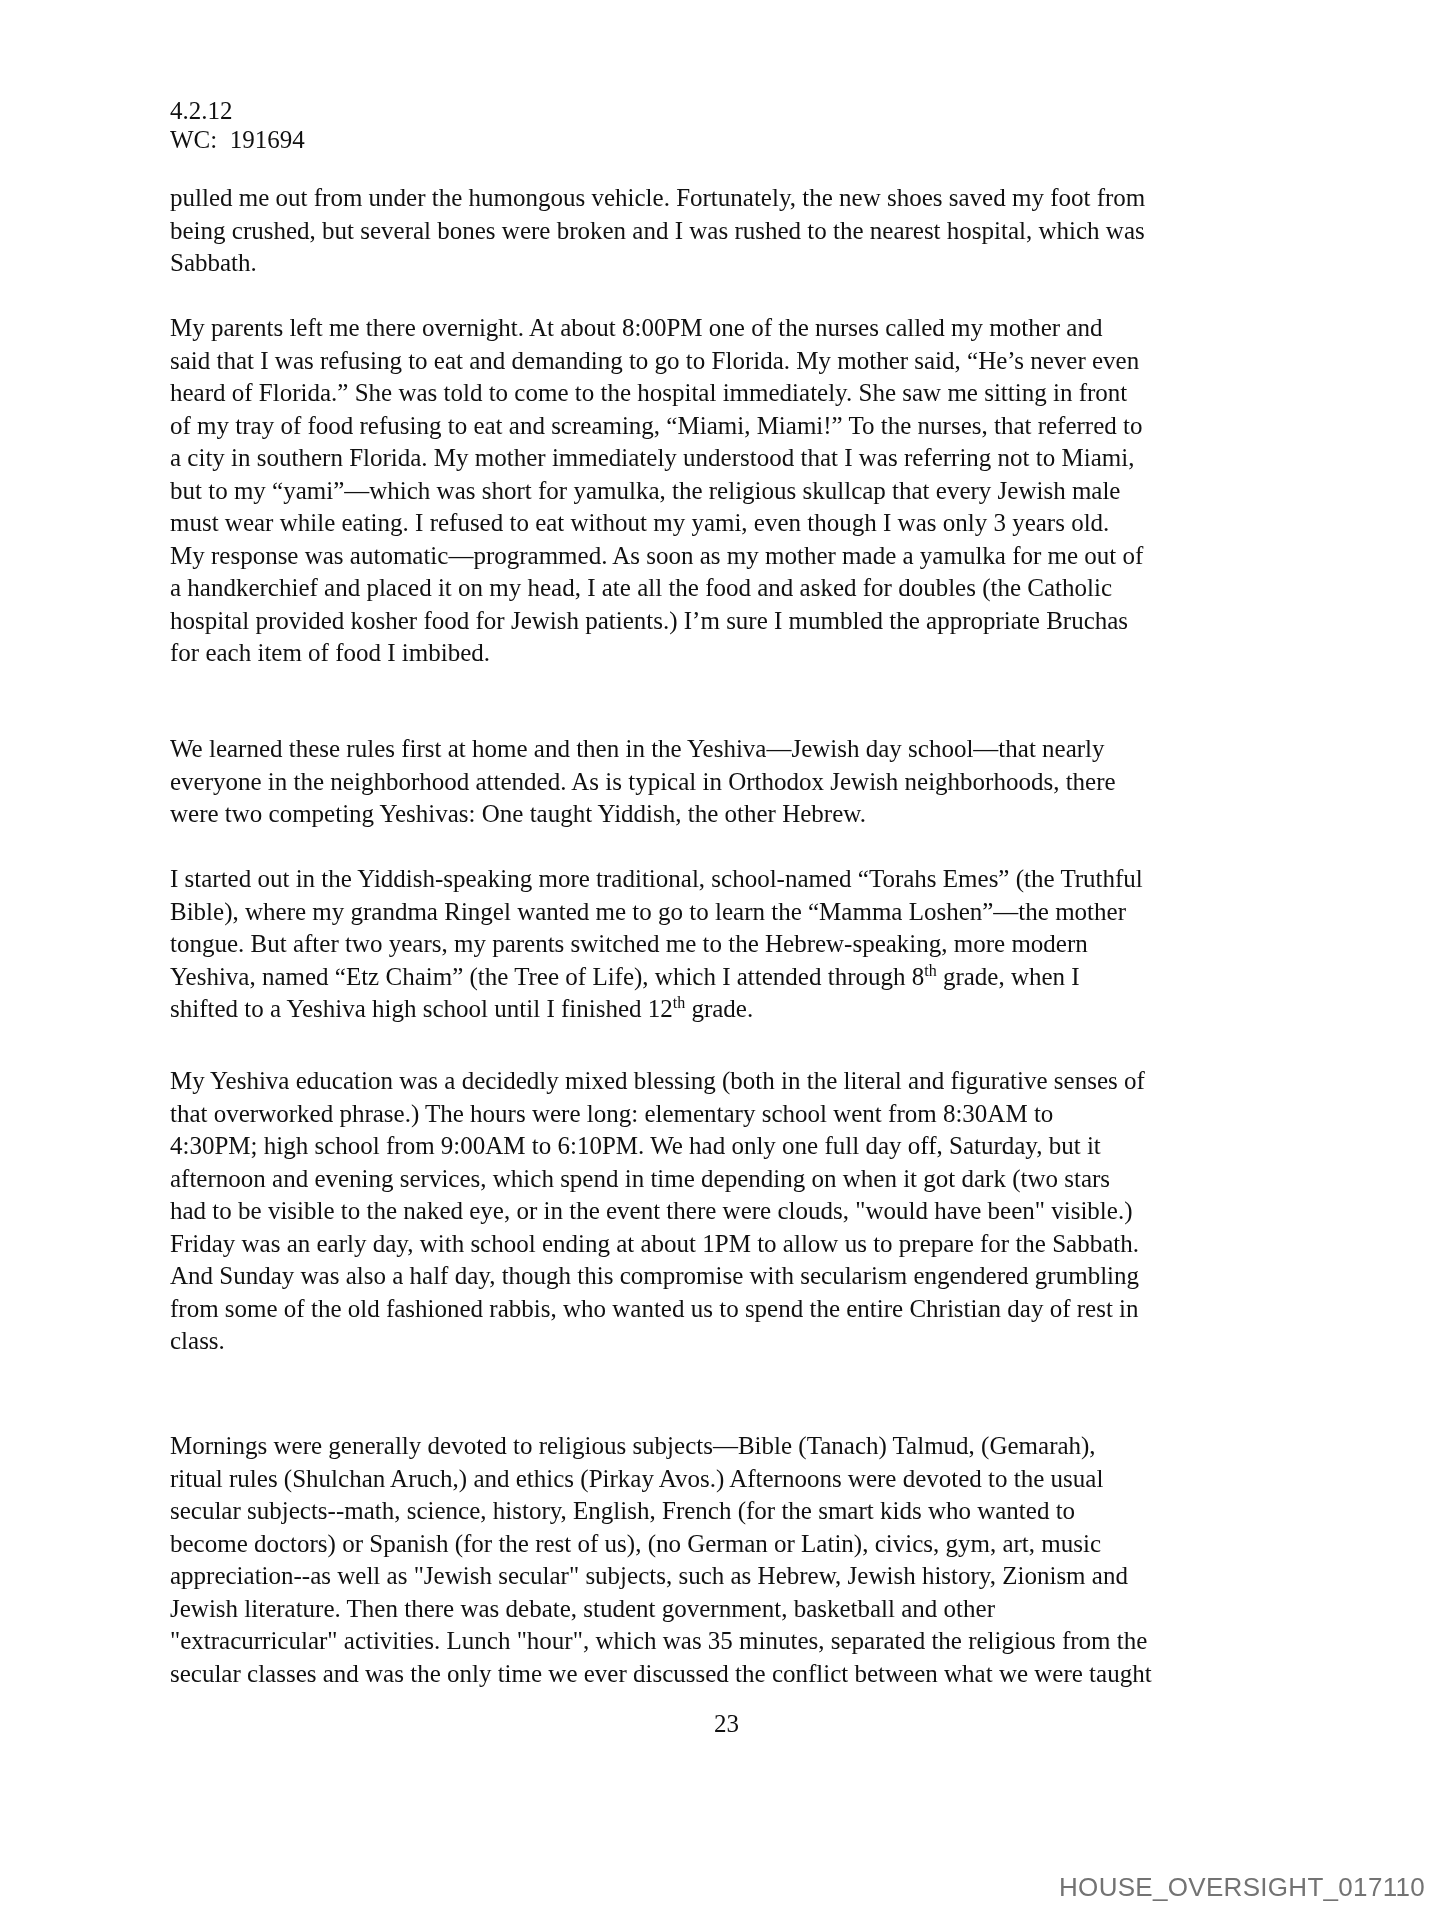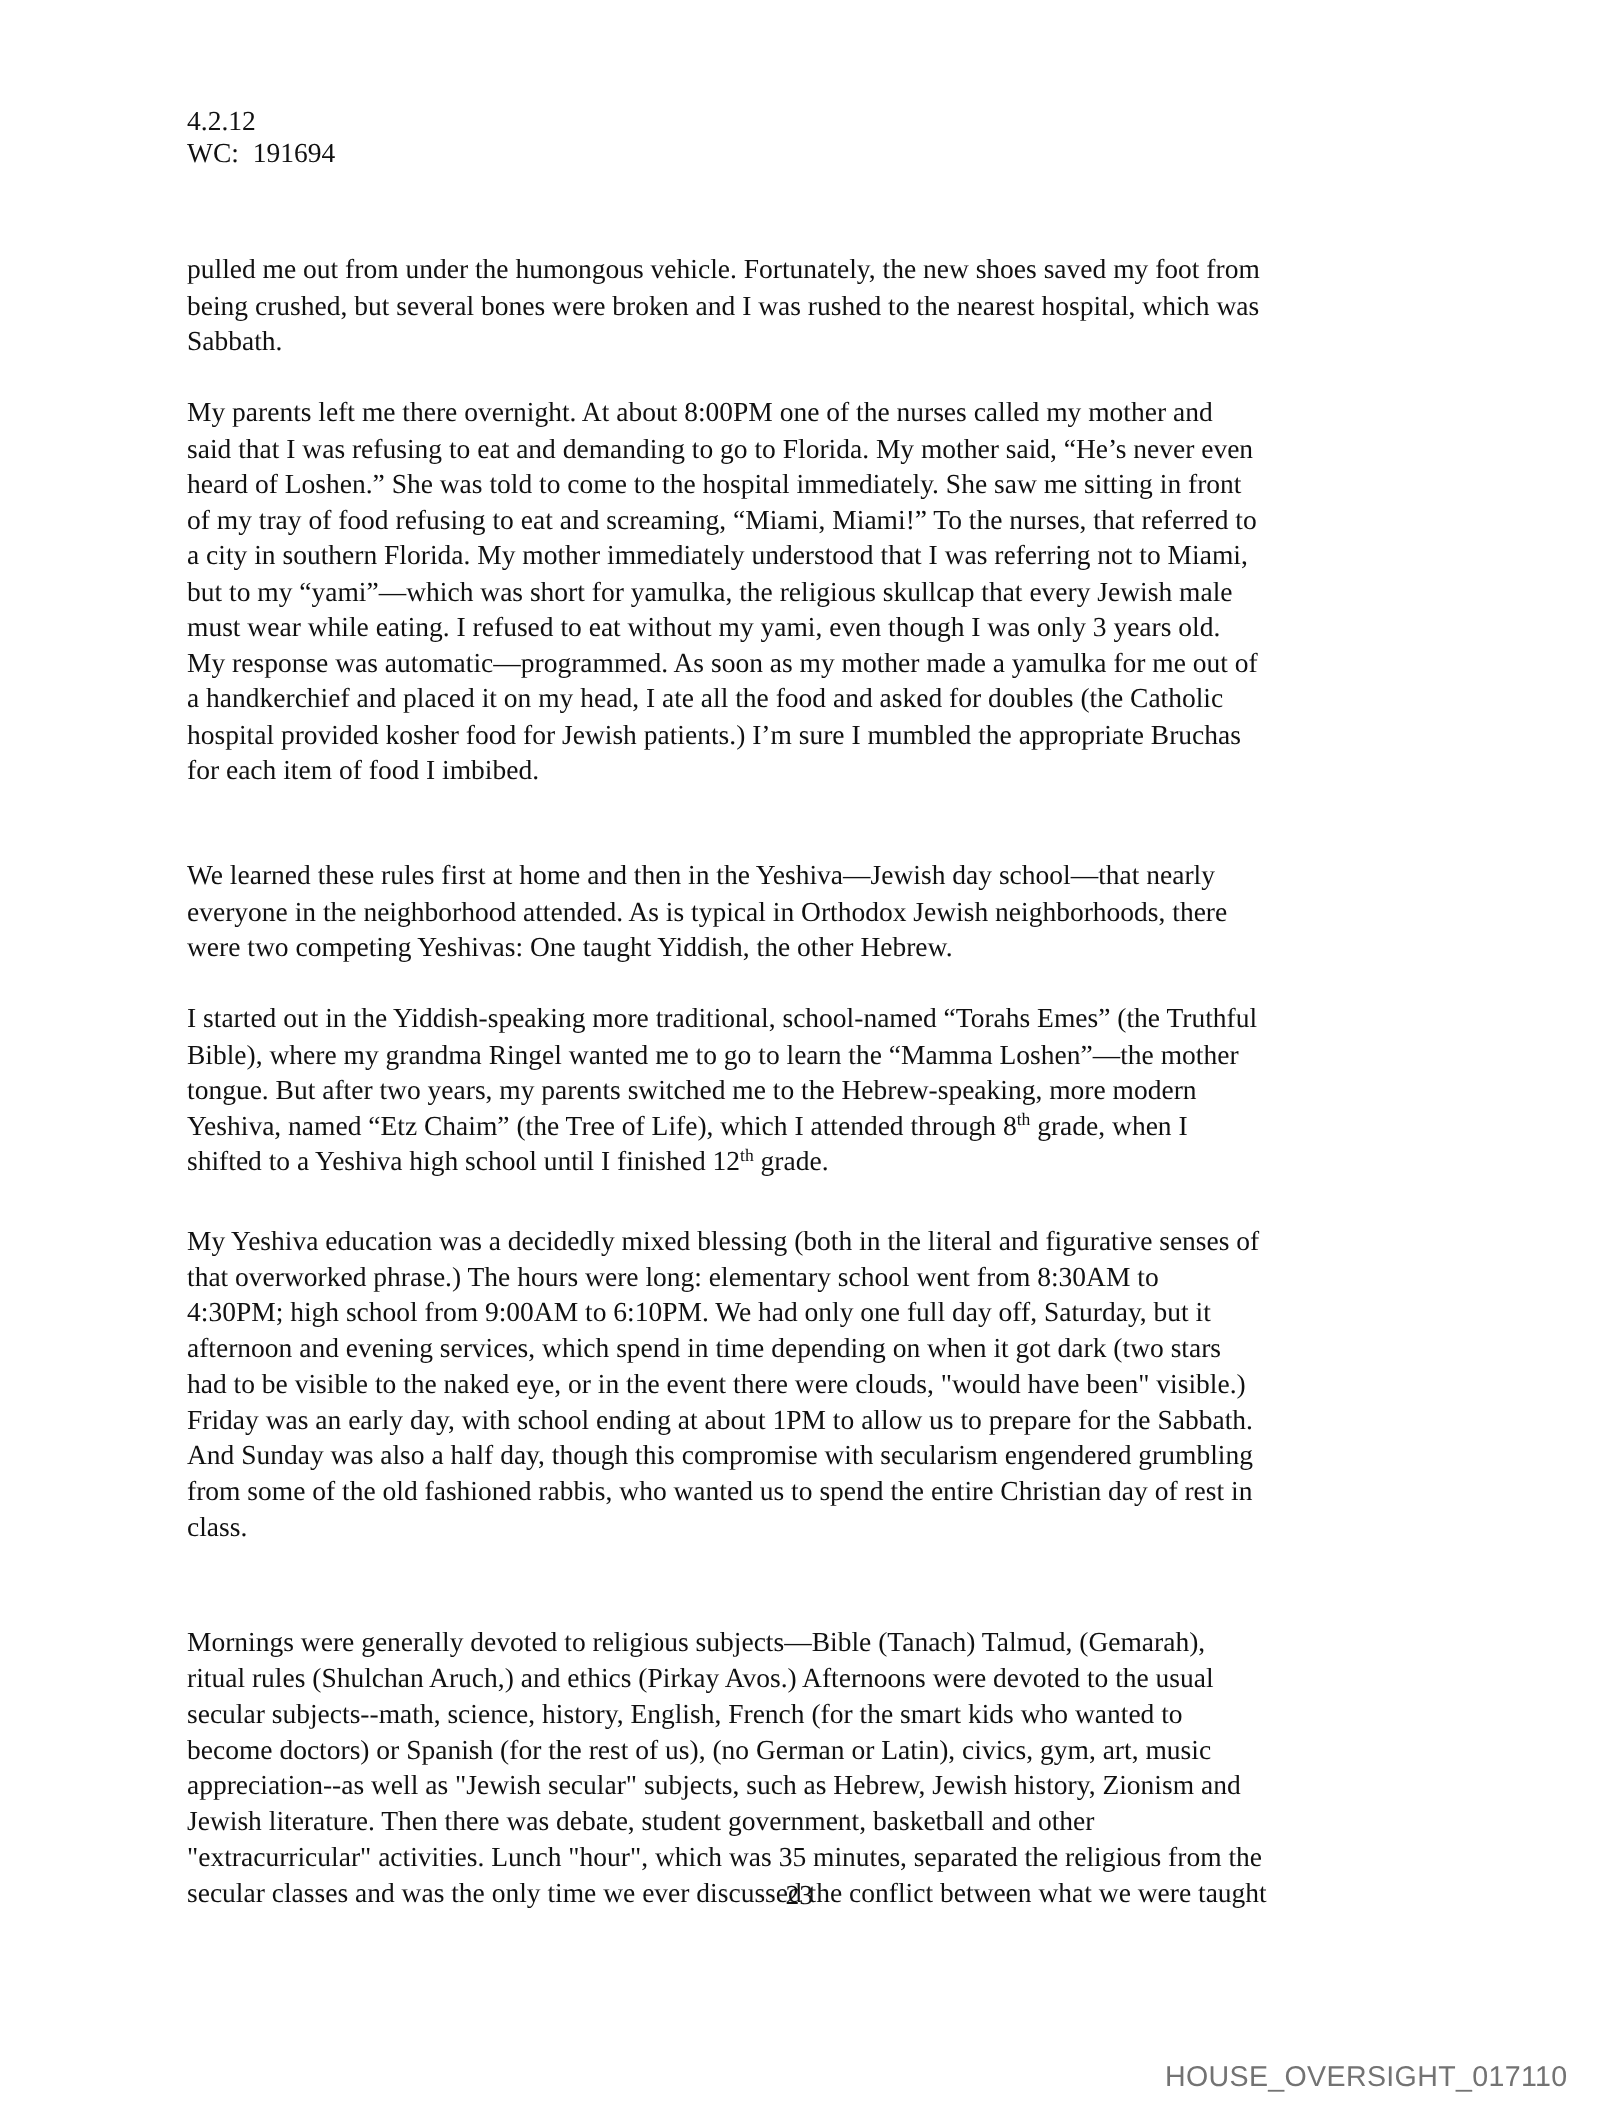--- a/index.html
+++ b/index.html
@@ -5,21 +5,21 @@
   html, body { margin: 0; padding: 0; background: #ffffff; }
   body { width: 1453px; height: 1920px; position: relative; overflow: hidden; }
   .page {
     position: absolute; left: 0; top: 0; width: 1453px; height: 1451px;
     font-family: "Liberation Serif", "DejaVu Serif", serif;
     color: #111111;
     font-size: 25px;
   }
   .header { position: absolute; left: 170px; top: 96px; line-height: 29px; }
   .header div { white-space: pre; }
-  .para { position: absolute; left: 170px; width: 1130px; margin-top: 48px; }
+  .para { position: absolute; left: 170px; width: 1130px; }
   .line { display: block; white-space: nowrap; line-height: 32.5px; height: 32.5px; }
   sup { font-size: 16px; line-height: 0; vertical-align: 9px; }
   .page-number { position: absolute; left: 0; width: 1453px; top: 1710px; text-align: center; }
   .bates {
     position: absolute; right: 28px; top: 1872px;
     font-family: "Liberation Sans", "DejaVu Sans", sans-serif;
     font-size: 26px; color: #737373; letter-spacing: 0.3px;
   }
 </style>
 </head>
@@ -34,21 +34,21 @@
 
   <div class="para" style="top:182px;">
     <span class="line">pulled me out from under the humongous vehicle.  Fortunately, the new shoes saved my foot from</span>
     <span class="line">being crushed, but several bones were broken and I was rushed to the nearest hospital, which was</span>
     <span class="line">Sabbath.</span>
   </div>
 
   <div class="para" style="top:312px;">
     <span class="line">My parents left me there overnight.  At about 8:00PM one of the nurses called my mother and</span>
     <span class="line">said that I was refusing to eat and demanding to go to Florida.  My mother said, “He’s never even</span>
-    <span class="line">heard of Loshen.”  She was told to come to the hospital immediately.  She saw me sitting in front</span>
+    <span class="line">heard of Florida.”  She was told to come to the hospital immediately.  She saw me sitting in front</span>
     <span class="line">of my tray of food refusing to eat and screaming, “Miami, Miami!”  To the nurses, that referred to</span>
     <span class="line">a city in southern Florida.  My mother immediately understood that I was referring not to Miami,</span>
     <span class="line">but to my “yami”—which was short for yamulka, the religious skullcap that every Jewish male</span>
     <span class="line">must wear while eating.  I refused to eat without my yami, even though I was only 3 years old.</span>
     <span class="line">My response was automatic—programmed.  As soon as my mother made a yamulka for me out of</span>
     <span class="line">a handkerchief and placed it on my head, I ate all the food and asked for doubles (the Catholic</span>
     <span class="line">hospital provided kosher food for Jewish patients.)  I’m sure I mumbled the appropriate Bruchas</span>
     <span class="line">for each item of food I imbibed.</span>
   </div>
 

